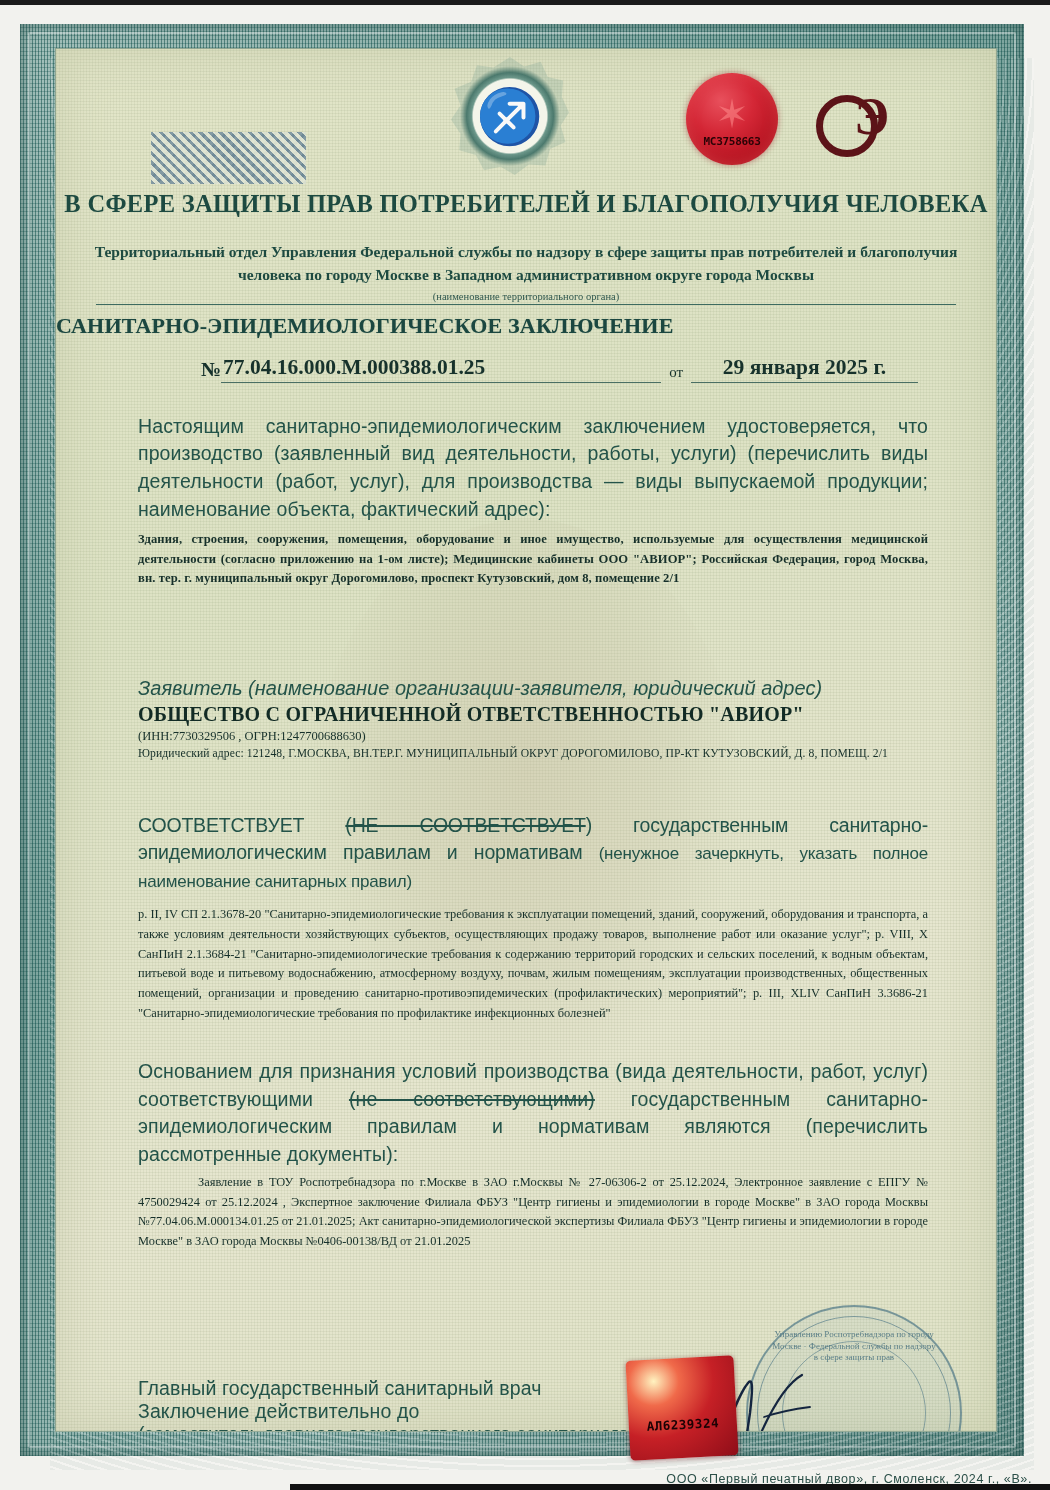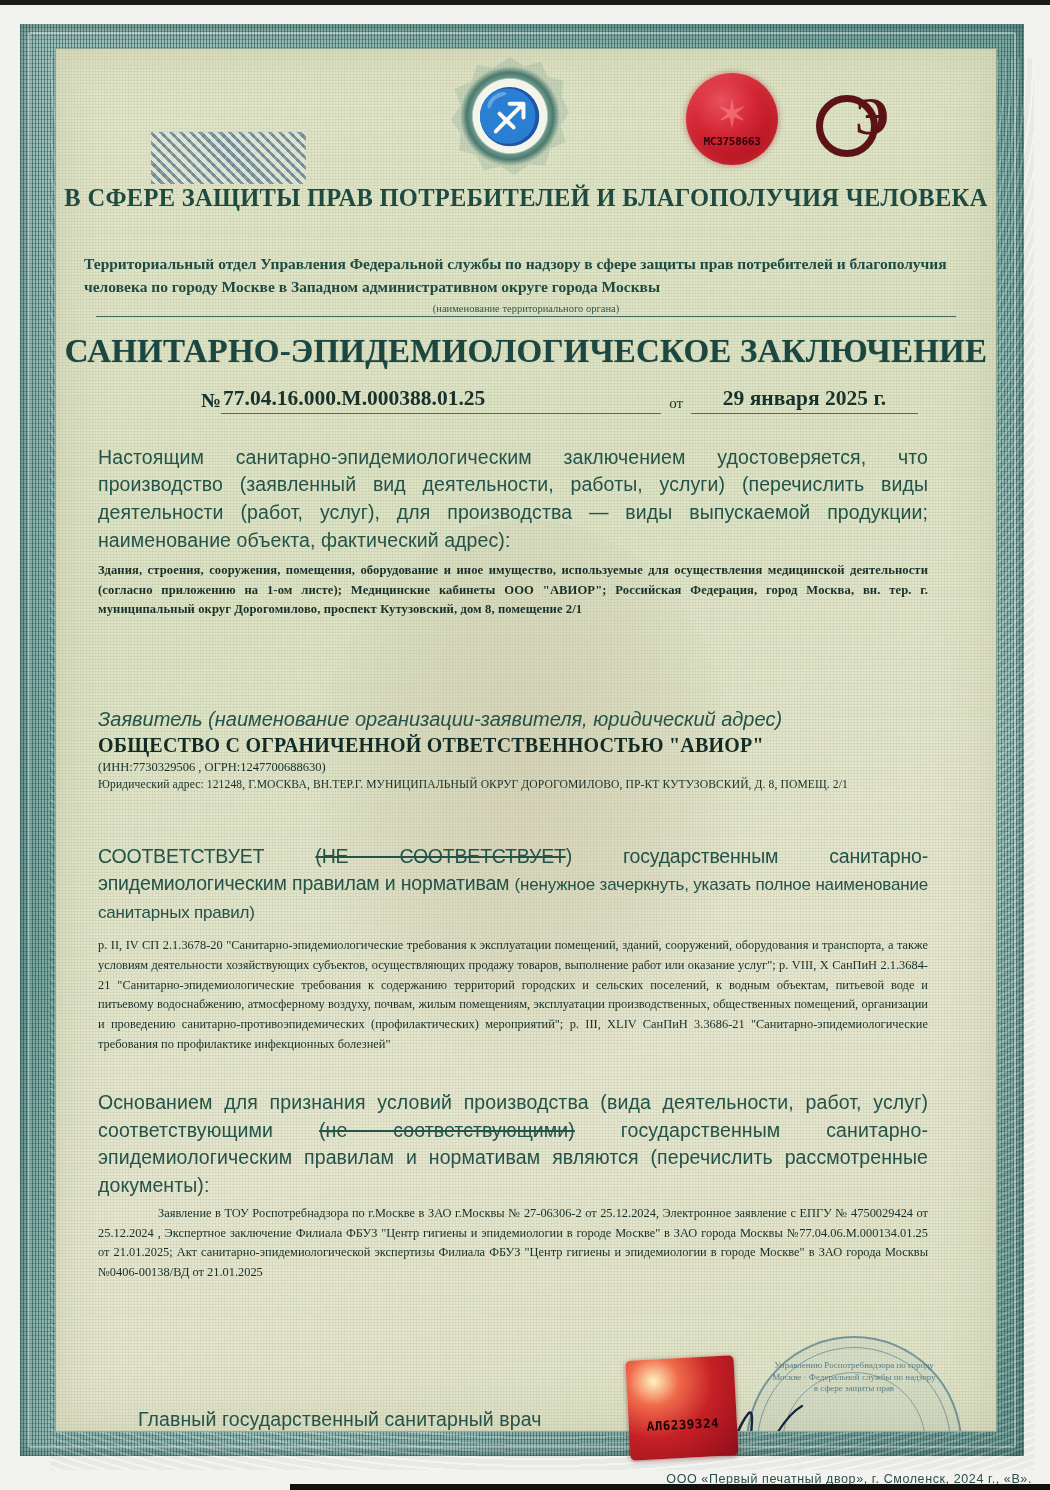--- a/index.html
+++ b/index.html
@@ -185,53 +185,53 @@
   }
 
   
   .org-line1, .org-line2 {
     text-align: center;
     font-family: "Liberation Serif", serif;
     font-weight: bold;
     color: #1d4a41;
   }
   .org-line1 { font-size: 24.5px; letter-spacing: .3px; }
-  .org-line2 { font-size: 24.5px; letter-spacing: .3px; margin-top: 7px; }
+  .org-line2 { font-size: 24.5px; letter-spacing: .3px; margin-top: 13px; }
 
   .ter-dept {
-    text-align: left;
+    text-align: center;
     font-family: "Liberation Serif", serif;
     font-weight: bold;
     font-size: 15.5px;
     line-height: 1.5;
     color: #1d4a41;
-    margin-top: 40px;
+    margin-top: 22px;
     padding: 0 28px;
   }
   .caption-small {
     text-align: center;
     font-family: "Liberation Serif", serif;
     font-size: 10.5px;
     color: #30584f;
     margin-top: 4px;
   }
   .rule {
     height: 1px;
     background: #3d6b60;
     margin: 2px 40px 0 40px;
   }
 
   .doc-title {
-    text-align: center;
-    font-family: "Liberation Serif", serif;
-    font-weight: bold;
-    font-size: 33px;
+    text-align: left;
+    font-family: "Liberation Serif", serif;
+    font-weight: bold;
+    font-size: 22px;
     letter-spacing: .2px;
     color: #1b4740;
-    margin-top: 16px;
+    margin-top: 8px;
     text-shadow: 0 0 1px rgba(27,71,64,.35);
   }
 
   
   .num-row {
     display: flex;
     align-items: flex-end;
     margin: 16px 78px 0 145px;
     font-family: "Liberation Serif", serif;
     font-weight: bold;
@@ -251,21 +251,21 @@
   .date-val {
     font-size: 21.5px;
     border-bottom: 1px solid #4a6f64;
     padding: 0 6px 2px 6px;
     min-width: 215px;
     text-align: center;
     white-space: nowrap;
   }
 
   
-  .body-wrap { padding: 0 68px 0 42px; }
+  .body-wrap { padding: 0 68px 0 82px; }
 
   .lead {
     font-family: "Liberation Sans", sans-serif;
     font-size: 19.5px;
     line-height: 1.42;
     color: #235349;
     text-align: justify;
     margin-top: 30px;
     letter-spacing: .1px;
   }

